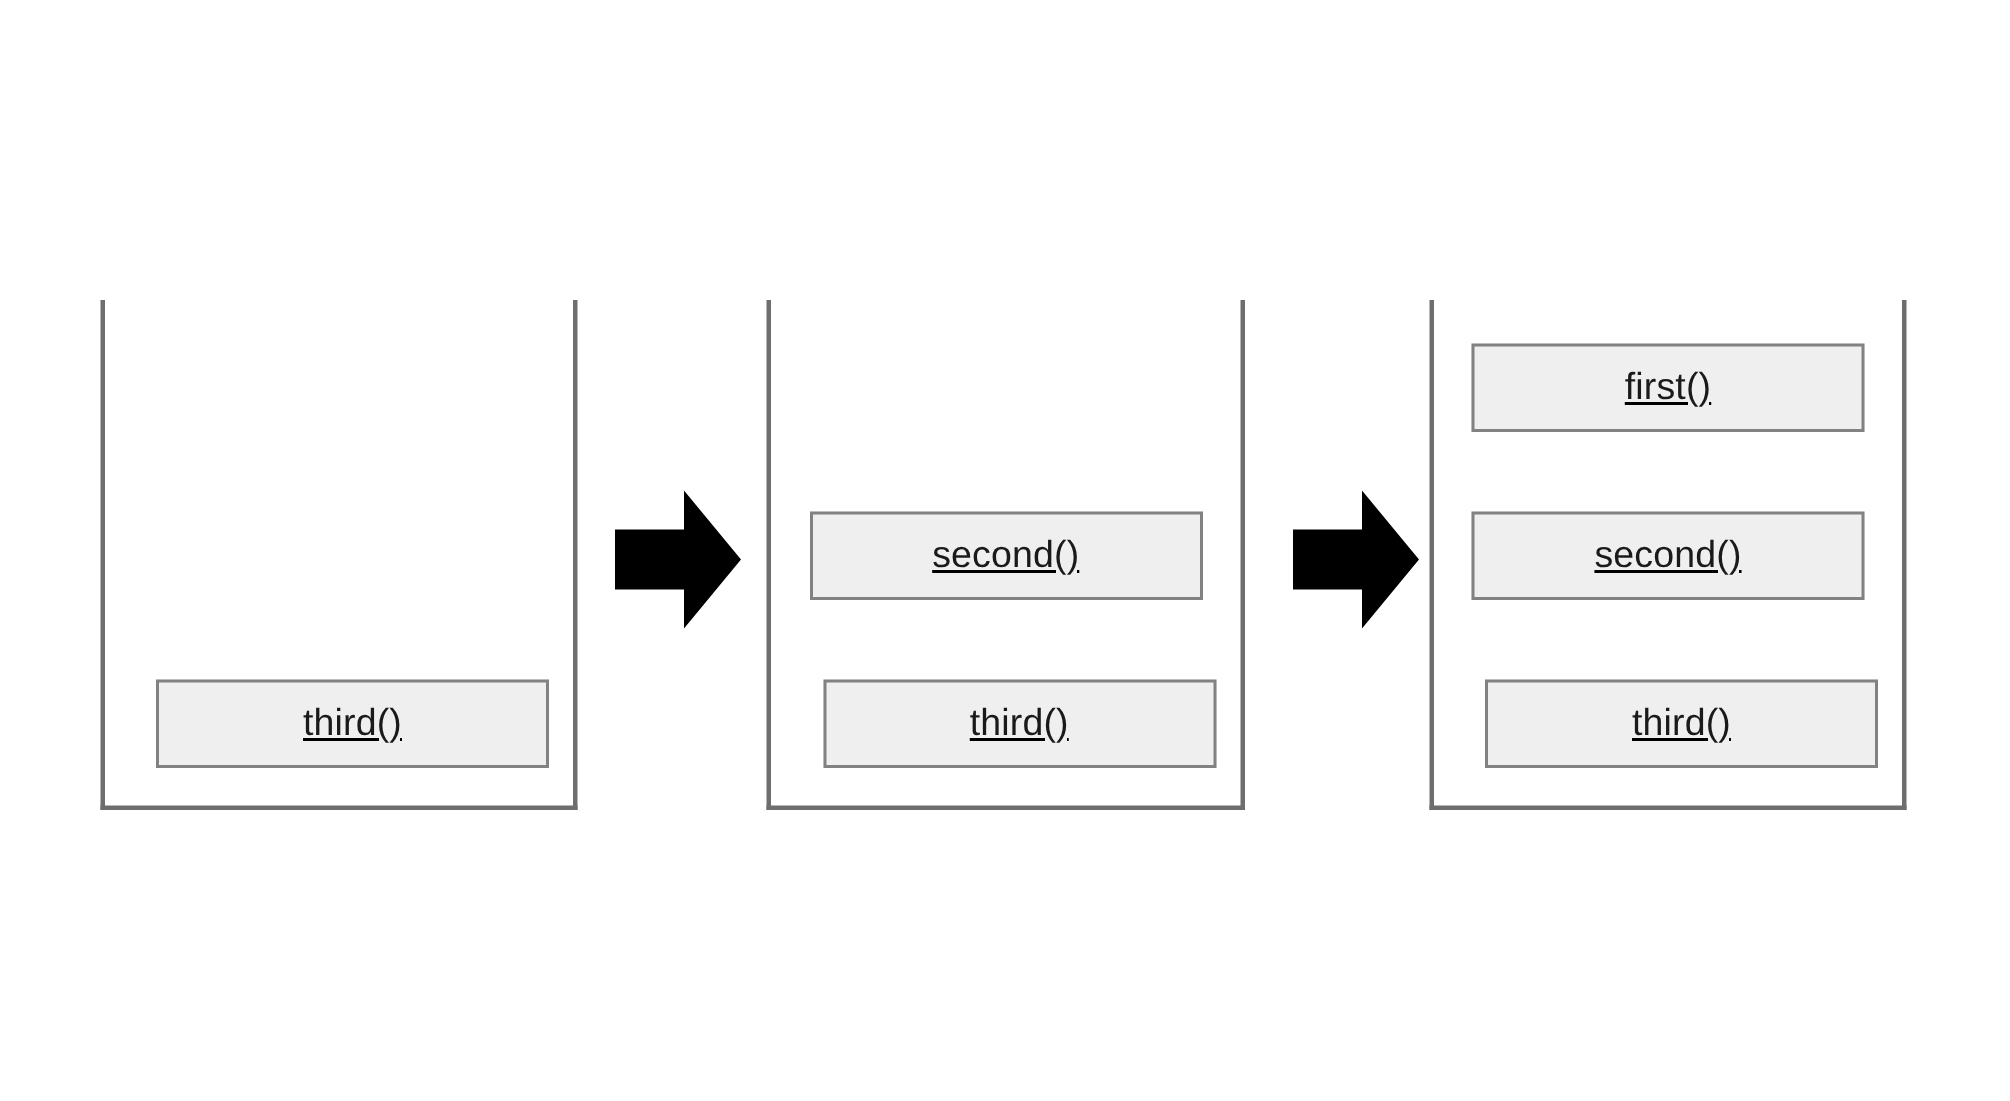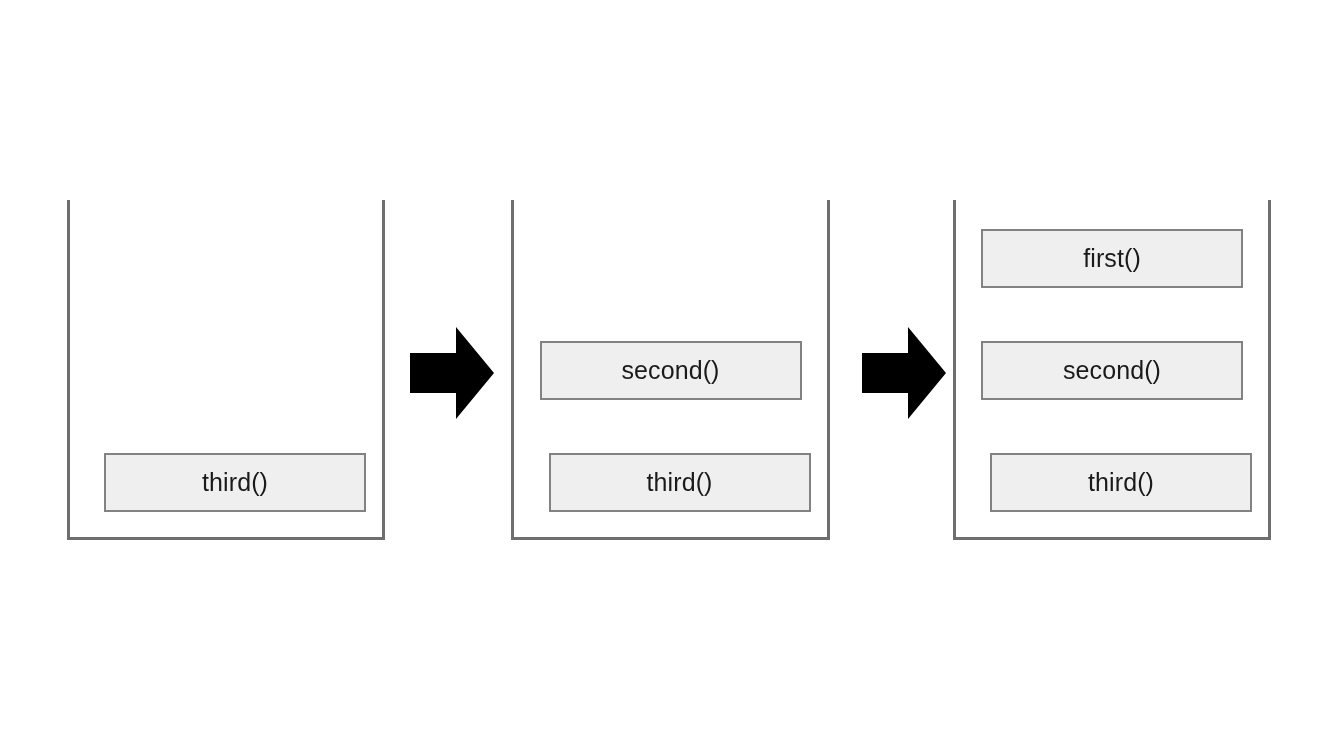--- a/index.html
+++ b/index.html
@@ -46,20 +46,21 @@
   .frame {
     box-sizing: border-box;
     width: 262px;
     height: 59px;
     background: #efefef;
     border: 2px solid #828282;
     display: flex;
     align-items: center;
     justify-content: center;
     margin-bottom: 53px;
+    text-decoration: underline;
   }
   .frame:last-child {
     margin-bottom: 0;
     margin-left: 18px;
   }
   .frame-label {
     font-family: "Liberation Sans", sans-serif;
     font-size: 25px;
     line-height: 1;
     color: #1a1a1a;

